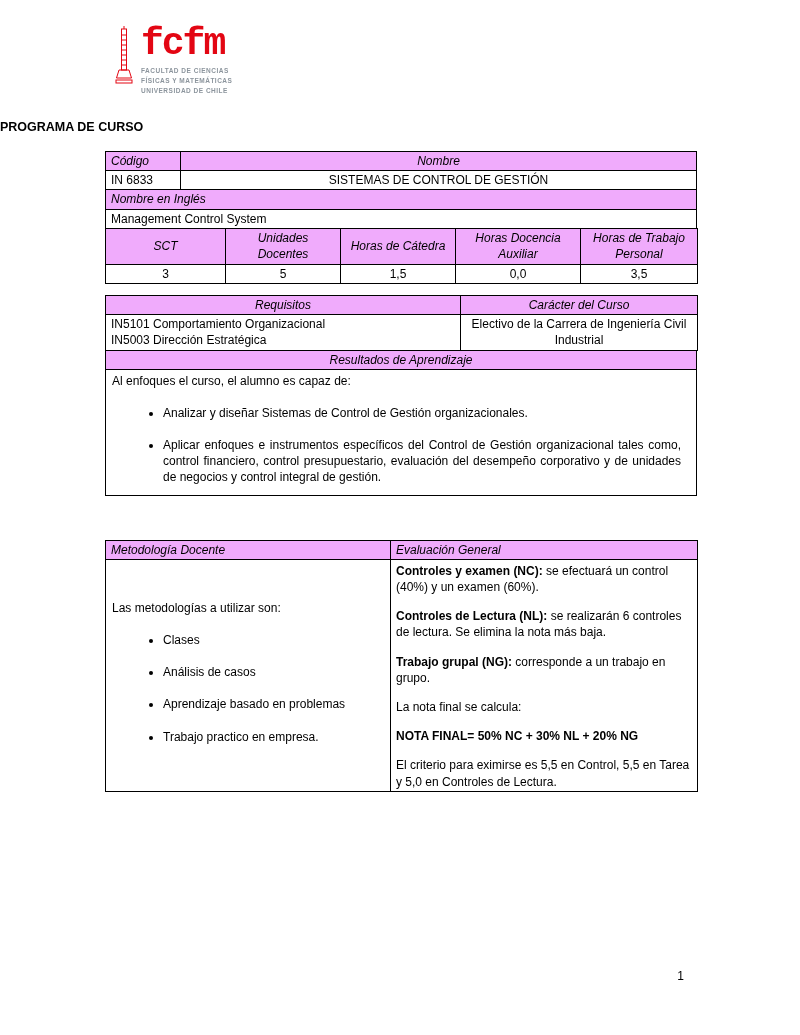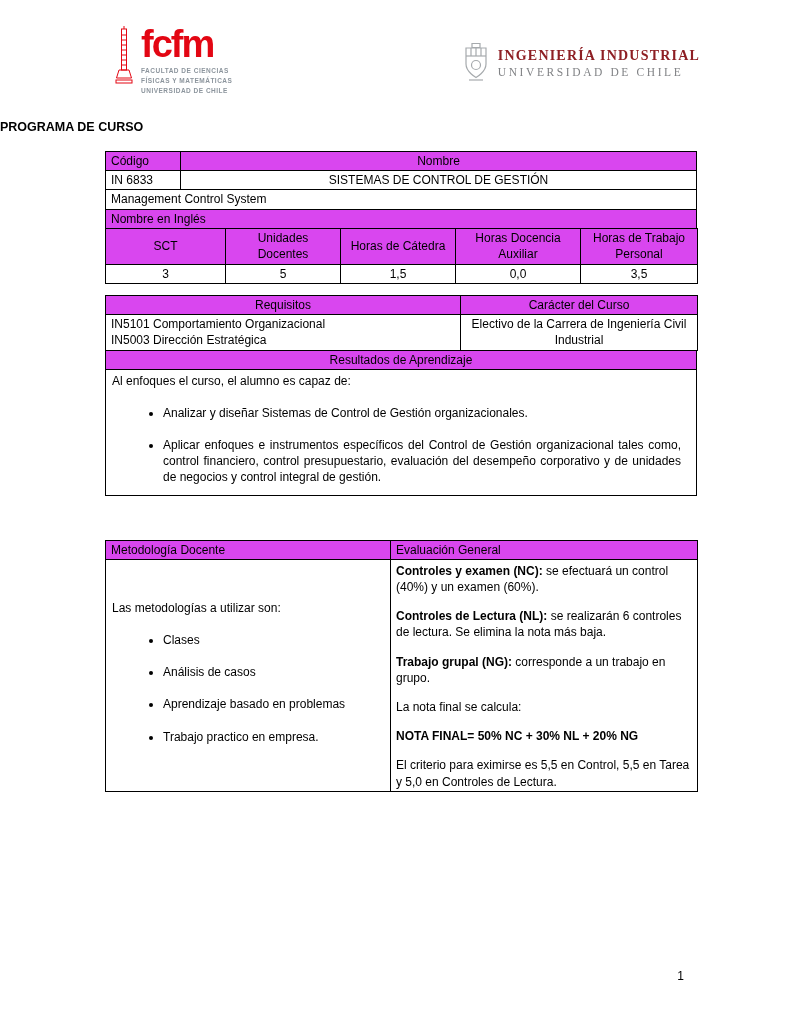--- a/index.html
+++ b/index.html
@@ -5,32 +5,32 @@
   * { margin:0; padding:0; box-sizing:border-box; }
   html,body { background:#ffffff; }
   body {
     width:800px; height:1035px; position:relative; overflow:hidden;
     font-family:"Liberation Sans", sans-serif; color:#000; font-size:12px;
   }
   
   .header-band { display:flex; justify-content:space-between; align-items:flex-start; padding:26px 100px 0 112px; height:106px; }
   .fcfm { display:flex; gap:5px; align-items:flex-start; }
   .fcfm-text { display:flex; flex-direction:column; }
-  .fcfm-word { font-family:Liberation Sans, sans-serif; font-weight:bold; font-size:38px; line-height:0.95; color:#E30613; letter-spacing:-2px; }
+  .fcfm-word { font-family:Liberation Mono, monospace; font-weight:bold; font-size:38px; line-height:0.95; color:#E30613; letter-spacing:-2px; }
   .fcfm-sub { margin-top:4px; font-size:6.5px; font-weight:bold; color:#8C959D; letter-spacing:0.5px; line-height:1.5; }
   .dii { display:flex; gap:9px; align-items:center; margin-top:16px; }
   .dii-line1 { font-family:"Liberation Serif", serif; font-weight:bold; font-size:14px; letter-spacing:1.2px; color:#8E1F24; }
   .dii-line2 { font-family:"Liberation Serif", serif; font-size:11.5px; letter-spacing:2.6px; color:#808285; margin-top:2px; }
   
   .doc-title { font-size:12.5px; font-weight:bold; margin-top:14px; }
   
   .content { margin-left:105px; margin-top:17px; width:592px; }
   table.doc-table { border-collapse:collapse; table-layout:fixed; width:592px; background:#fff; }
   .doc-table td { border:1px solid #000; font-size:12px; line-height:1.35; padding:1px 5px; height:19px; vertical-align:middle; }
-  .hdr { background:#d946ef; }
+  .hdr { background:#f0abfc;font-style:italic; }
   .c { text-align:center; }
   .stack { margin-top:-1px; }
   .gap-sm { height:11px; }
   .gap-lg { height:44px; }
   .credits-hdr td { height:36px; }
   .top { vertical-align:top; }
   .body-cell { vertical-align:top; padding:3px 8px 10px 8px; }
   .intro { margin:2px 0 0 1px; }
   .bullets { margin:8px; padding-left:44px; list-style:disc; }
   .bullets li { margin-top:16px; padding-right:2px; }
@@ -60,36 +60,20 @@
     <div class="fcfm-text">
       <div class="fcfm-word">fcfm</div>
       <div class="fcfm-sub">
         <div>FACULTAD DE CIENCIAS</div>
         <div>FÍSICAS Y MATEMÁTICAS</div>
         <div>UNIVERSIDAD DE CHILE</div>
       </div>
     </div>
   </div>
 
-  <div class="dii">
-    <svg width="26" height="42" viewBox="0 0 26 42">
-      <g stroke="#A6AAAD" fill="none" stroke-width="1.2">
-        <path d="M9 1.5 h8 v4 h-8 z"></path>
-        <path d="M3 6 h20 v16 c0 8 -10 13.5 -10 13.5 s-10 -5.5 -10 -13.5 z"></path>
-        <path d="M3 14 h20"></path>
-        <path d="M8 6 v8 M13 6 v8 M18 6 v8"></path>
-        <circle cx="13" cy="23" r="4.5"></circle>
-        <path d="M6 38 h14"></path>
-      </g>
-    </svg>
-    <div class="dii-text">
-      <div class="dii-line1">INGENIERÍA INDUSTRIAL</div>
-      <div class="dii-line2">UNIVERSIDAD DE CHILE</div>
-    </div>
-  </div>
 </div>
 
 <div class="doc-title">PROGRAMA DE CURSO</div>
 
 <div class="content">
 
   <table class="doc-table">
     <colgroup>
         <col style="width:75px">
         <col>
@@ -102,24 +86,24 @@
     <tr>
       <td>IN 6833</td>
       <td class="c">SISTEMAS DE CONTROL DE GESTIÓN</td>
     </tr>
   </tbody>
     </table>
 
   <table class="doc-table stack">
     <tbody>
         <tr>
+          <td class="hdr">Nombre en Inglés</td>
+        </tr>
+    <tr>
           <td>Management Control System</td>
-        </tr>
-    <tr>
-          <td class="hdr">Nombre en Inglés</td>
         </tr>
   </tbody>
     </table>
 
   <table class="doc-table stack">
     <colgroup>
       <col style="width:120px">
         <col style="width:115px">
         <col style="width:115px">
         <col style="width:125px">

